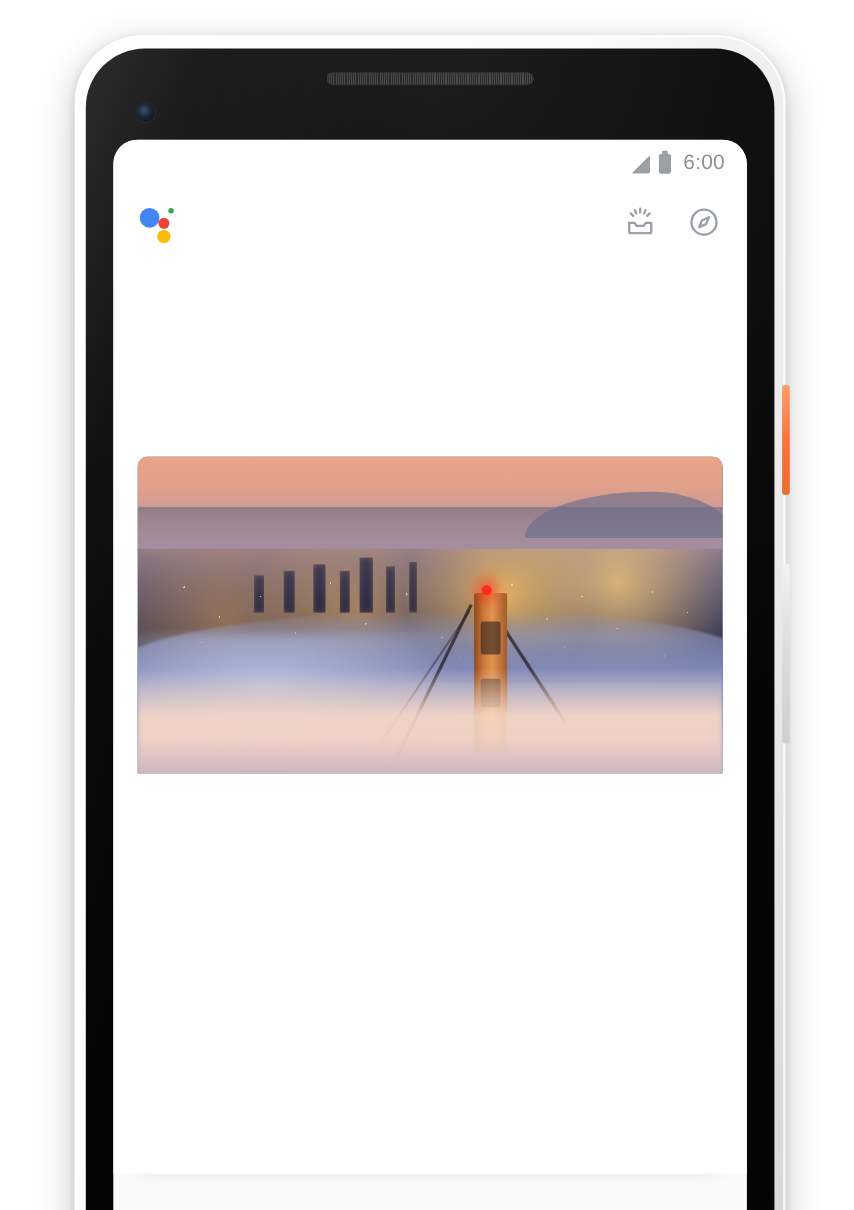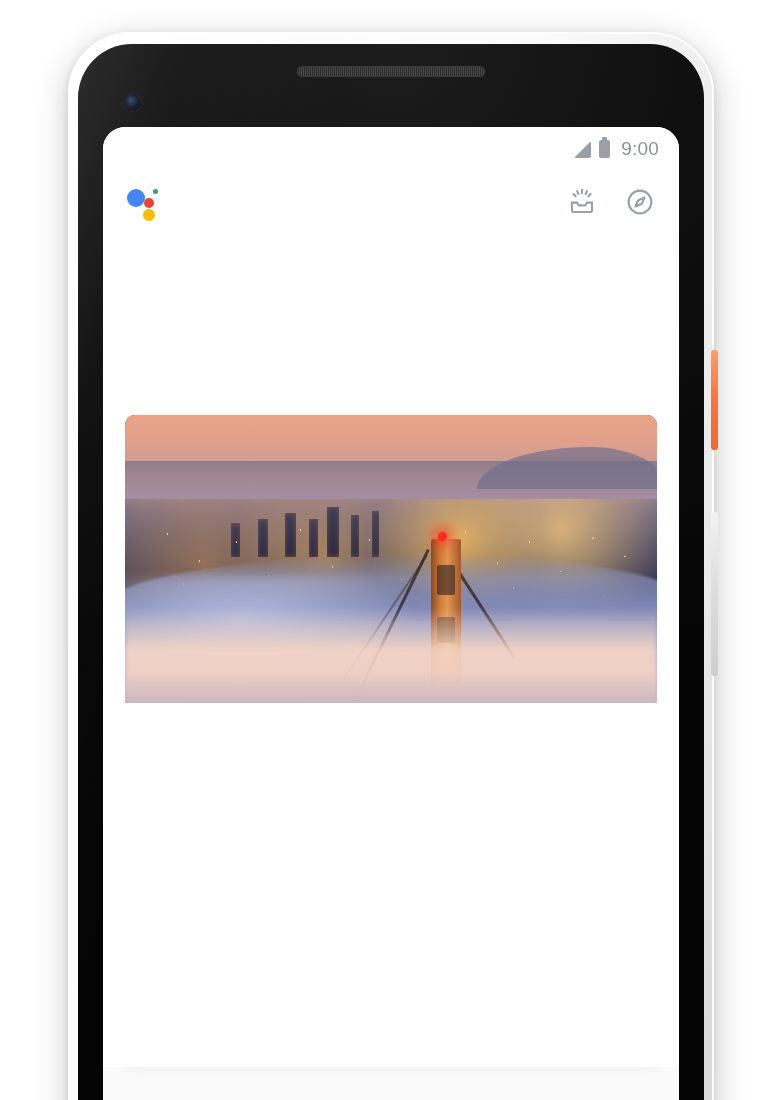--- a/index.html
+++ b/index.html
@@ -427,21 +427,21 @@
   <div class="front-camera"></div>
   <div class="power-btn"></div>
   <div class="volume-btn"></div>
 
   <div id="screen">
     <div class="screen-white"></div>
 
     <div class="statusbar">
       <div class="signal-tri"></div>
       <div class="battery"></div>
-      <div class="sb-time">9:00</div>
+      <div class="sb-time">6:00</div>
     </div>
 
     <div class="app-header">
       <div class="assistant-logo">
         <span class="dot dot-blue"></span>
         <span class="dot dot-red"></span>
         <span class="dot dot-green"></span>
         <span class="dot dot-yellow"></span>
       </div>
       <div class="header-actions">

